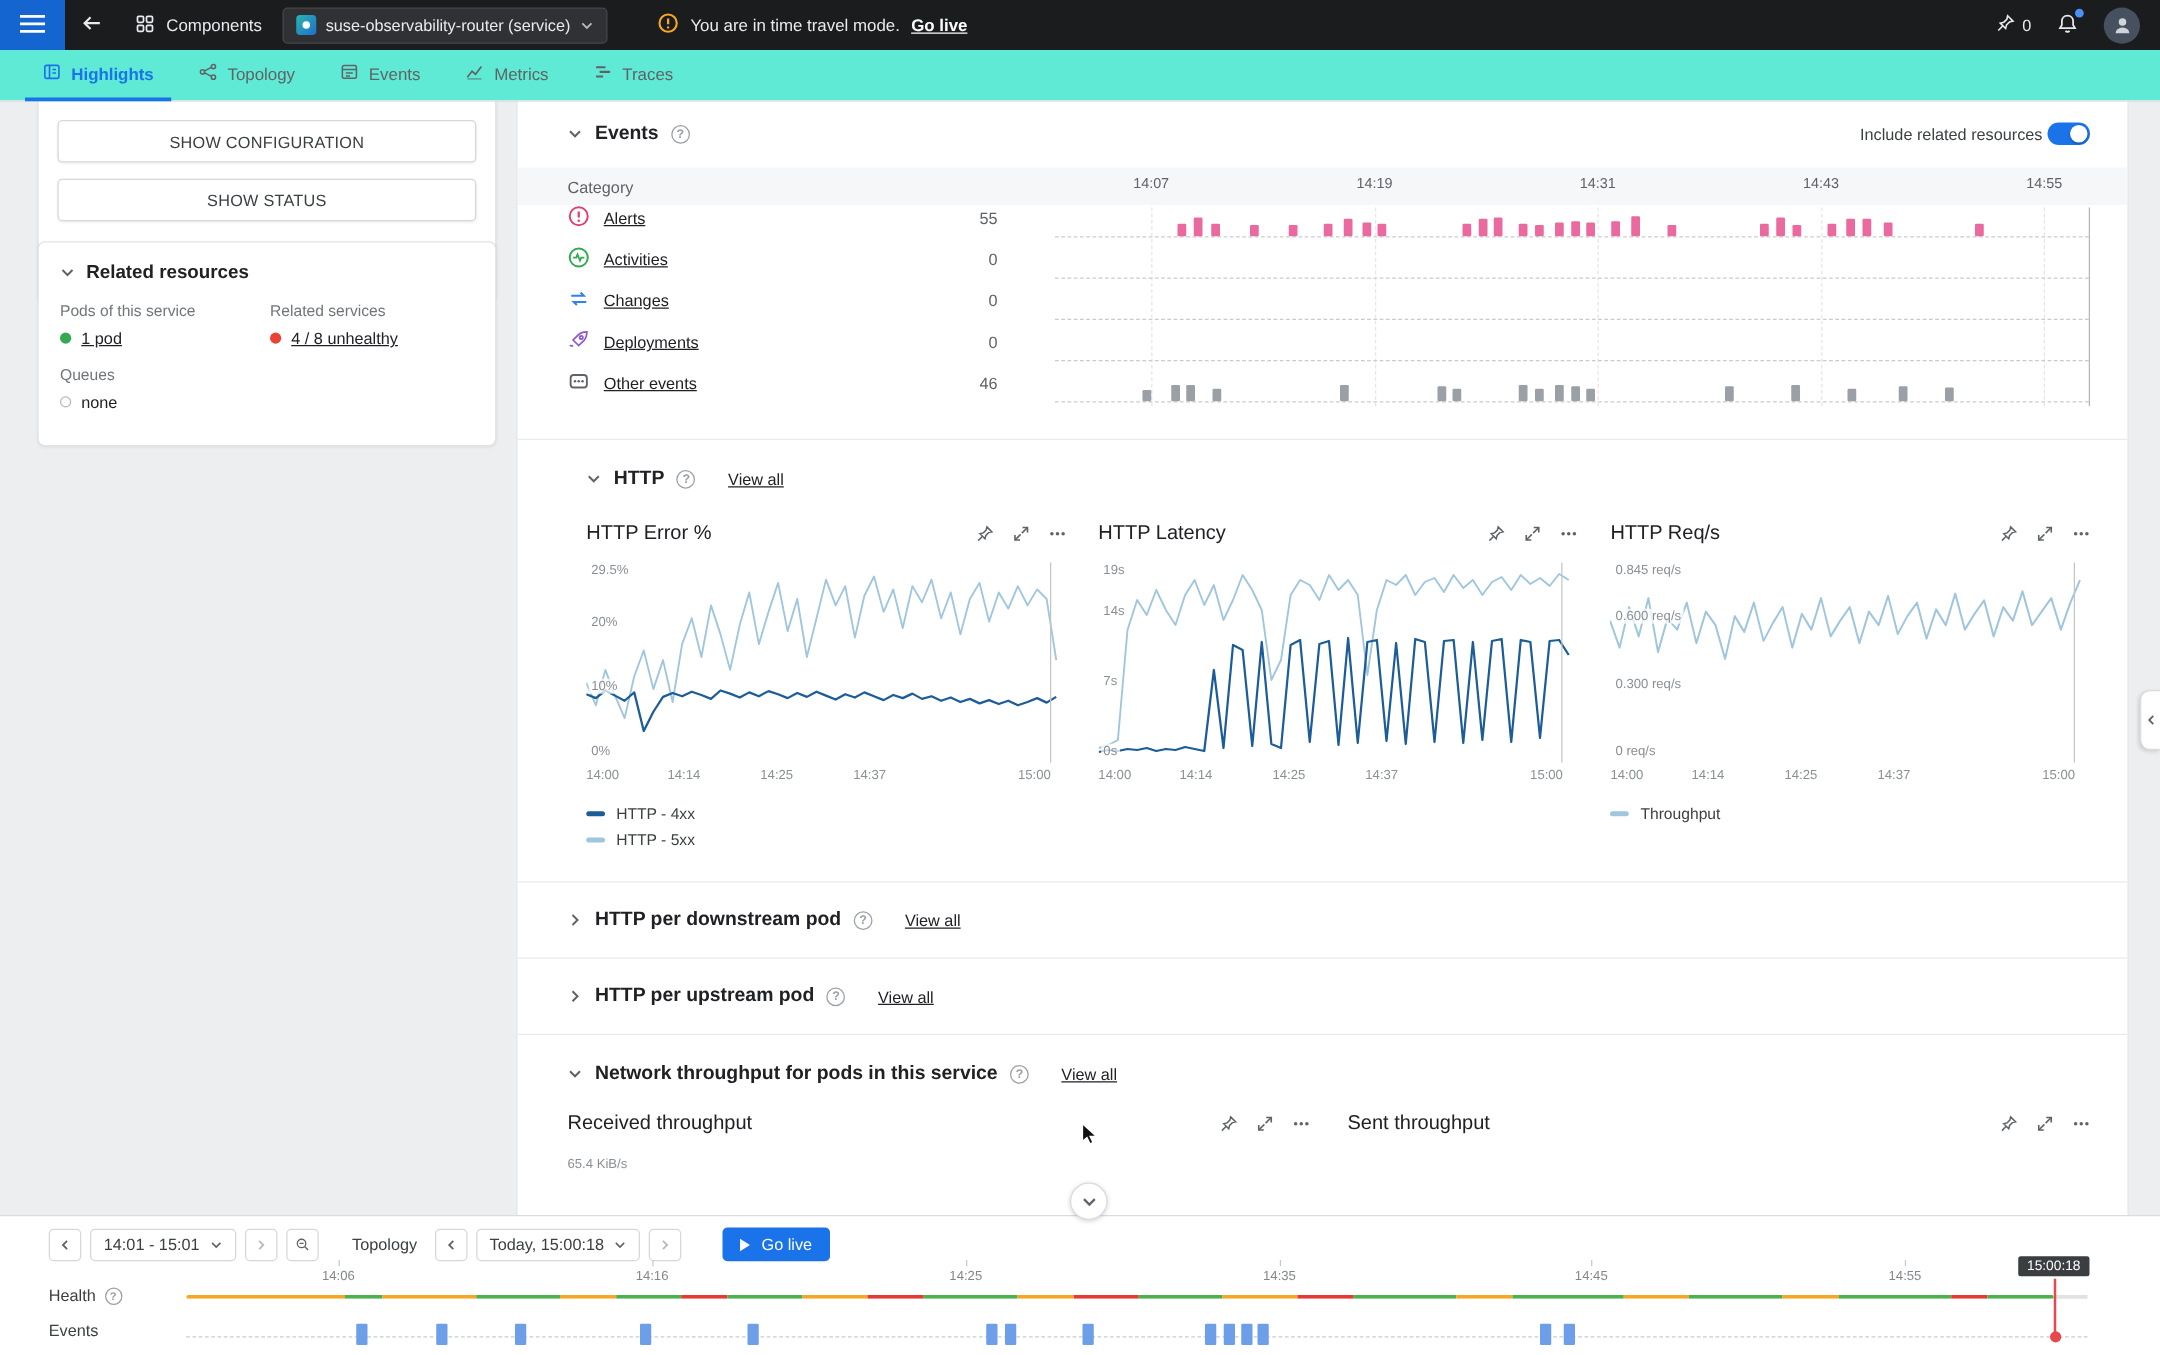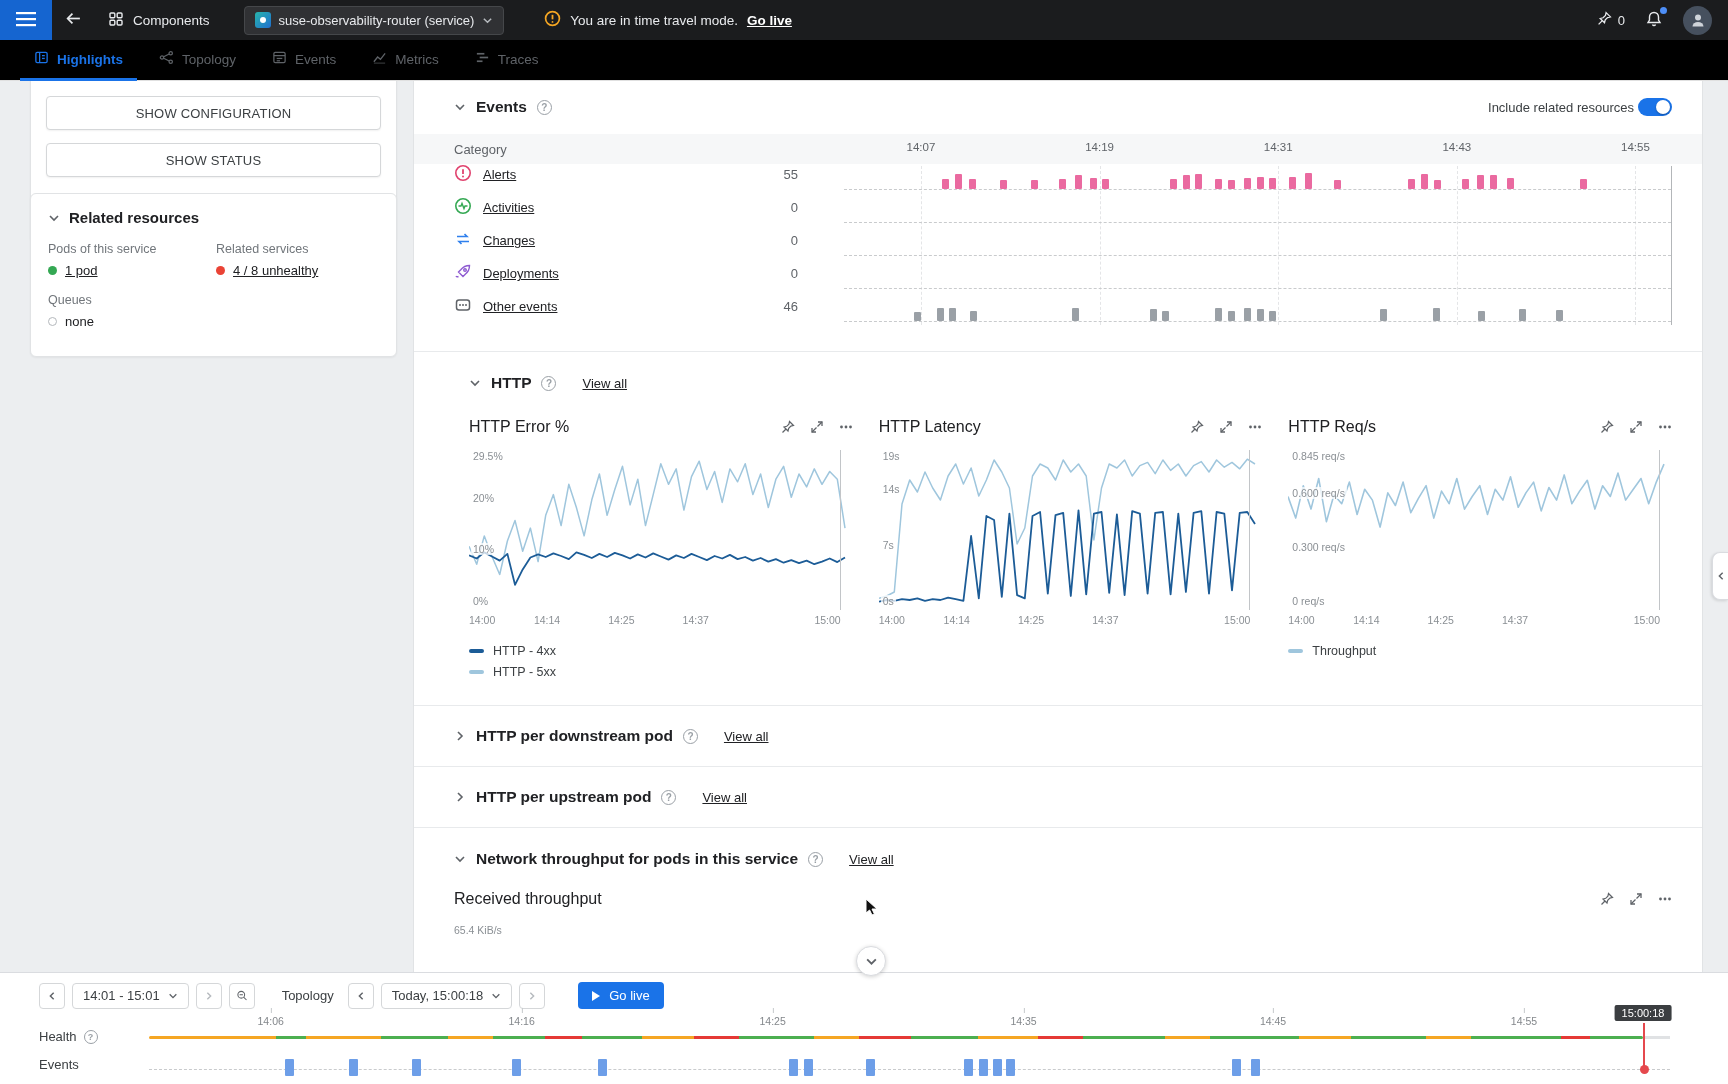--- a/index.html
+++ b/index.html
@@ -12,35 +12,35 @@
   a { text-decoration:underline; }
 
   
   .topbar { position:absolute; top:0; left:0; right:0; height:40px; background:#1b1c1e;
     display:flex; align-items:center; color:#e8eaed; z-index:12; }
   .hamburger { width:52px; height:40px; background:#1565d0; border:none; display:flex;
     align-items:center; justify-content:center; cursor:pointer; }
   .back-btn { width:42px; height:40px; background:none; border:none; display:flex; align-items:center; justify-content:center; }
   .components { display:flex; align-items:center; gap:9px; padding:0 14px; font-size:13.5px; }
   .service-tab { display:flex; align-items:center; gap:8px; height:29px; padding:0 10px;
-    background:#303134; border:1px solid #45474a; border-radius:4px; margin-left:20px; font-size:13px; }
+    background:#303134; border:1px solid #45474a; border-radius:4px; margin-left:2px; font-size:13px; }
   .service-logo { width:16px; height:16px; border-radius:3px; background:linear-gradient(135deg,#28b5ac,#1f6fd0);
     position:relative; flex:0 0 auto; }
   .service-logo::after { content:""; position:absolute; left:5px; top:5px; width:6px; height:6px;
     border-radius:50%; background:#fff; }
   .tt-warning { display:flex; align-items:center; gap:9px; margin-left:40px; font-size:13.5px; }
   .tt-warning a { color:#fff; font-weight:bold; }
   .topbar-right { margin-left:auto; display:flex; align-items:center; gap:20px; padding-right:16px; }
   .pin-wrap { display:flex; align-items:center; gap:6px; }
   .bell-wrap { position:relative; display:flex; }
   .bell-dot { position:absolute; top:-3px; right:-4px; width:7px; height:7px; border-radius:50%; background:#4d8ef7; }
   .avatar { width:29px; height:29px; border-radius:50%; background:#46505e; display:flex; align-items:center; justify-content:center; }
 
   
-  .subnav { position:absolute; top:40px; left:0; right:0; height:41px; background:#000000;
+  .subnav { position:absolute; top:40px; left:0; right:0; height:41px; background:#5eead4;
     border-bottom:1px solid #e0e0e0; display:flex; padding-left:20px; gap:8px; z-index:11; }
   .nav-tab { display:flex; align-items:center; gap:8px; padding:0 14px; height:41px;
     font-size:13.5px; color:#5f6368; border-bottom:3px solid transparent; cursor:pointer; }
   .nav-tab.active { color:#1a73e8; border-bottom-color:#1a73e8; font-weight:bold; }
 
   
   .content { position:absolute; top:81px; bottom:112px; left:0; right:0; }
   .sidebar { position:absolute; left:30px; top:0; width:367px; bottom:0; }
   .card { background:#fff; border:1px solid #e1e3e5; border-radius:6px; box-shadow:0 1px 2px rgba(0,0,0,.05); }
   .top-card { position:absolute; top:-34px; left:0; right:0; height:196px; padding:48px 15px 0; }
@@ -106,21 +106,21 @@
   .xtick { position:absolute; font-size:10.5px; color:#8a8f94; transform:translateX(-50%); white-space:nowrap; }
   .plot-endline { position:absolute; top:0; right:0; width:0; border-left:1px solid #c2c5c8; }
   .chart-legend { margin-top:16px; display:flex; flex-direction:column; gap:7px; }
   .legend-row { display:flex; align-items:center; gap:9px; }
   .legend-swatch { width:15px; height:4px; border-radius:2px; flex:0 0 auto; }
   .legend-label { font-size:12.5px; color:#3c4043; }
 
   .sec-collapsed { display:flex; align-items:center; gap:10px; padding:21px 30px 21px 40px; border-top:1px solid #e8eaec; }
 
   .sec-net { padding:22px 30px 0 40px; border-top:1px solid #e8eaec; }
-  .net-charts { display:flex; gap:30px; margin-top:22px;flex-direction:column; }
+  .net-charts { display:flex; gap:30px; margin-top:22px; }
   .net-panel { flex:1; min-width:0; }
   .net-plot { position:relative; height:44px; margin-top:14px; }
   .net-ytick { font-size:10.5px; color:#8a8f94; }
 
   
   .collapse-fab { position:absolute; left:856px; top:946px; width:30px; height:30px; border-radius:50%;
     background:#fff; border:1px solid #dadce0; box-shadow:0 1px 4px rgba(0,0,0,.18); z-index:10;
     display:flex; align-items:center; justify-content:center; color:#5f6368; cursor:pointer; }
   .right-expander { position:absolute; right:0; top:552px; width:16px; height:48px; background:#fff;
     border:1px solid #dadce0; border-right:none; border-radius:8px 0 0 8px;

